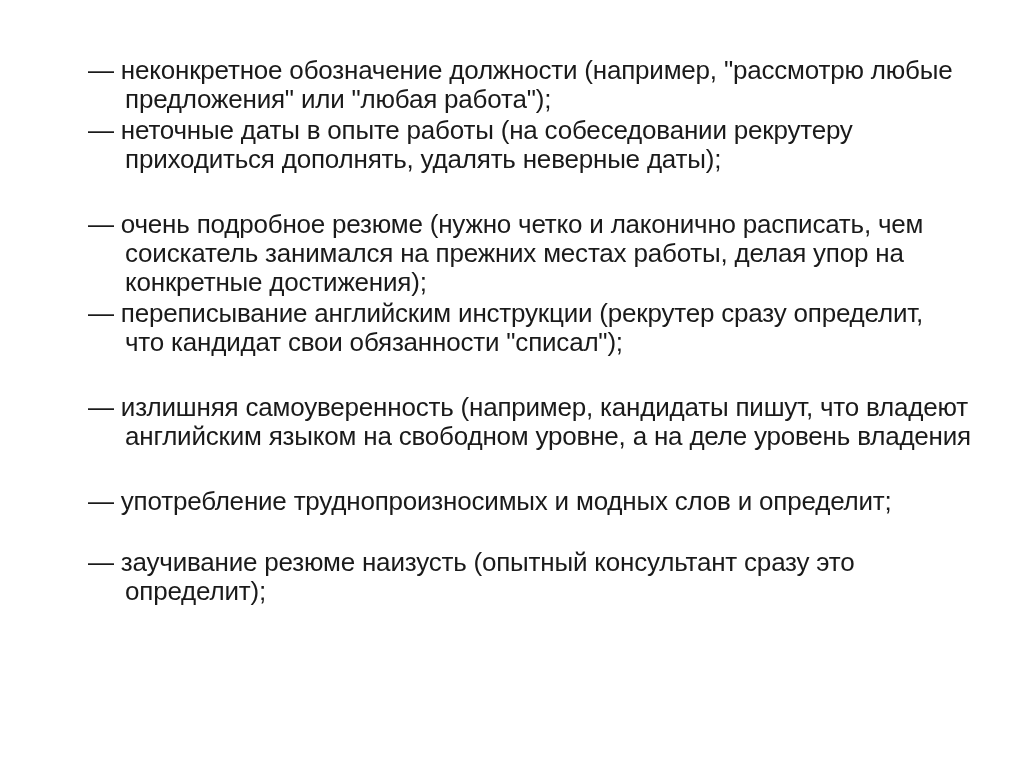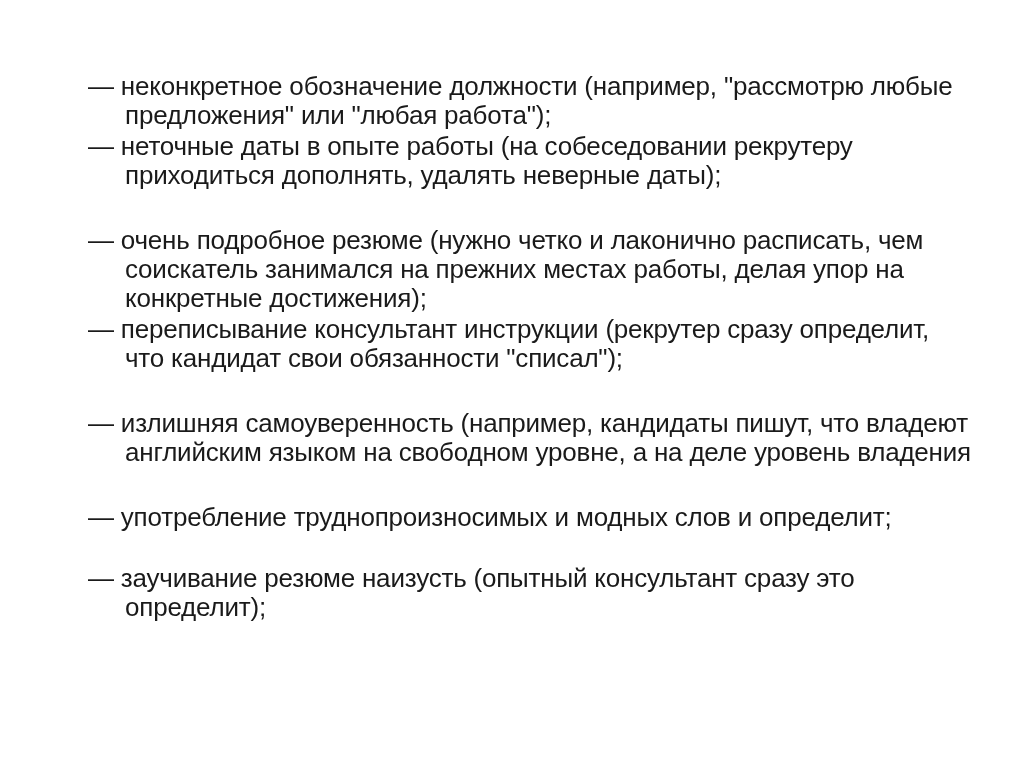--- a/index.html
+++ b/index.html
@@ -19,21 +19,21 @@
     padding: 56px 24px 0 88px;
     font-family: "Liberation Sans", "DejaVu Sans", sans-serif;
     font-size: 26px;
     line-height: 29px;
     color: #1a1a1a;
   }
   .bullet {
     margin: 2px 0 0 0;
   }
   .bullet:first-child {
-    margin-top: 16px;
+    margin-top: 0;
   }
   .bullet.gap {
     margin-top: 36px;
   }
   .bullet.gap-lg {
     margin-top: 32px;
   }
   .line {
     white-space: nowrap;
     letter-spacing: -0.2px;
@@ -57,21 +57,21 @@
     <div class="line cont">приходиться дополнять, удалять неверные даты);</div>
   </div>
 
   <div class="bullet gap">
     <div class="line first">— очень подробное резюме (нужно четко и лаконично расписать, чем</div>
     <div class="line cont">соискатель занимался на прежних местах работы, делая упор на</div>
     <div class="line cont">конкретные достижения);</div>
   </div>
 
   <div class="bullet">
-    <div class="line first">— переписывание консультант инструкции (рекрутер сразу определит,</div>
+    <div class="line first">— переписывание английским инструкции (рекрутер сразу определит,</div>
     <div class="line cont">что кандидат свои обязанности "списал");</div>
   </div>
 
   <div class="bullet gap">
     <div class="line first">— излишняя самоуверенность (например, кандидаты пишут, что владеют</div>
     <div class="line cont">английским языком на свободном уровне, а на деле уровень владения</div>
   </div>
 
   <div class="bullet gap">
     <div class="line first">— употребление труднопроизносимых и модных слов и определит;</div>

